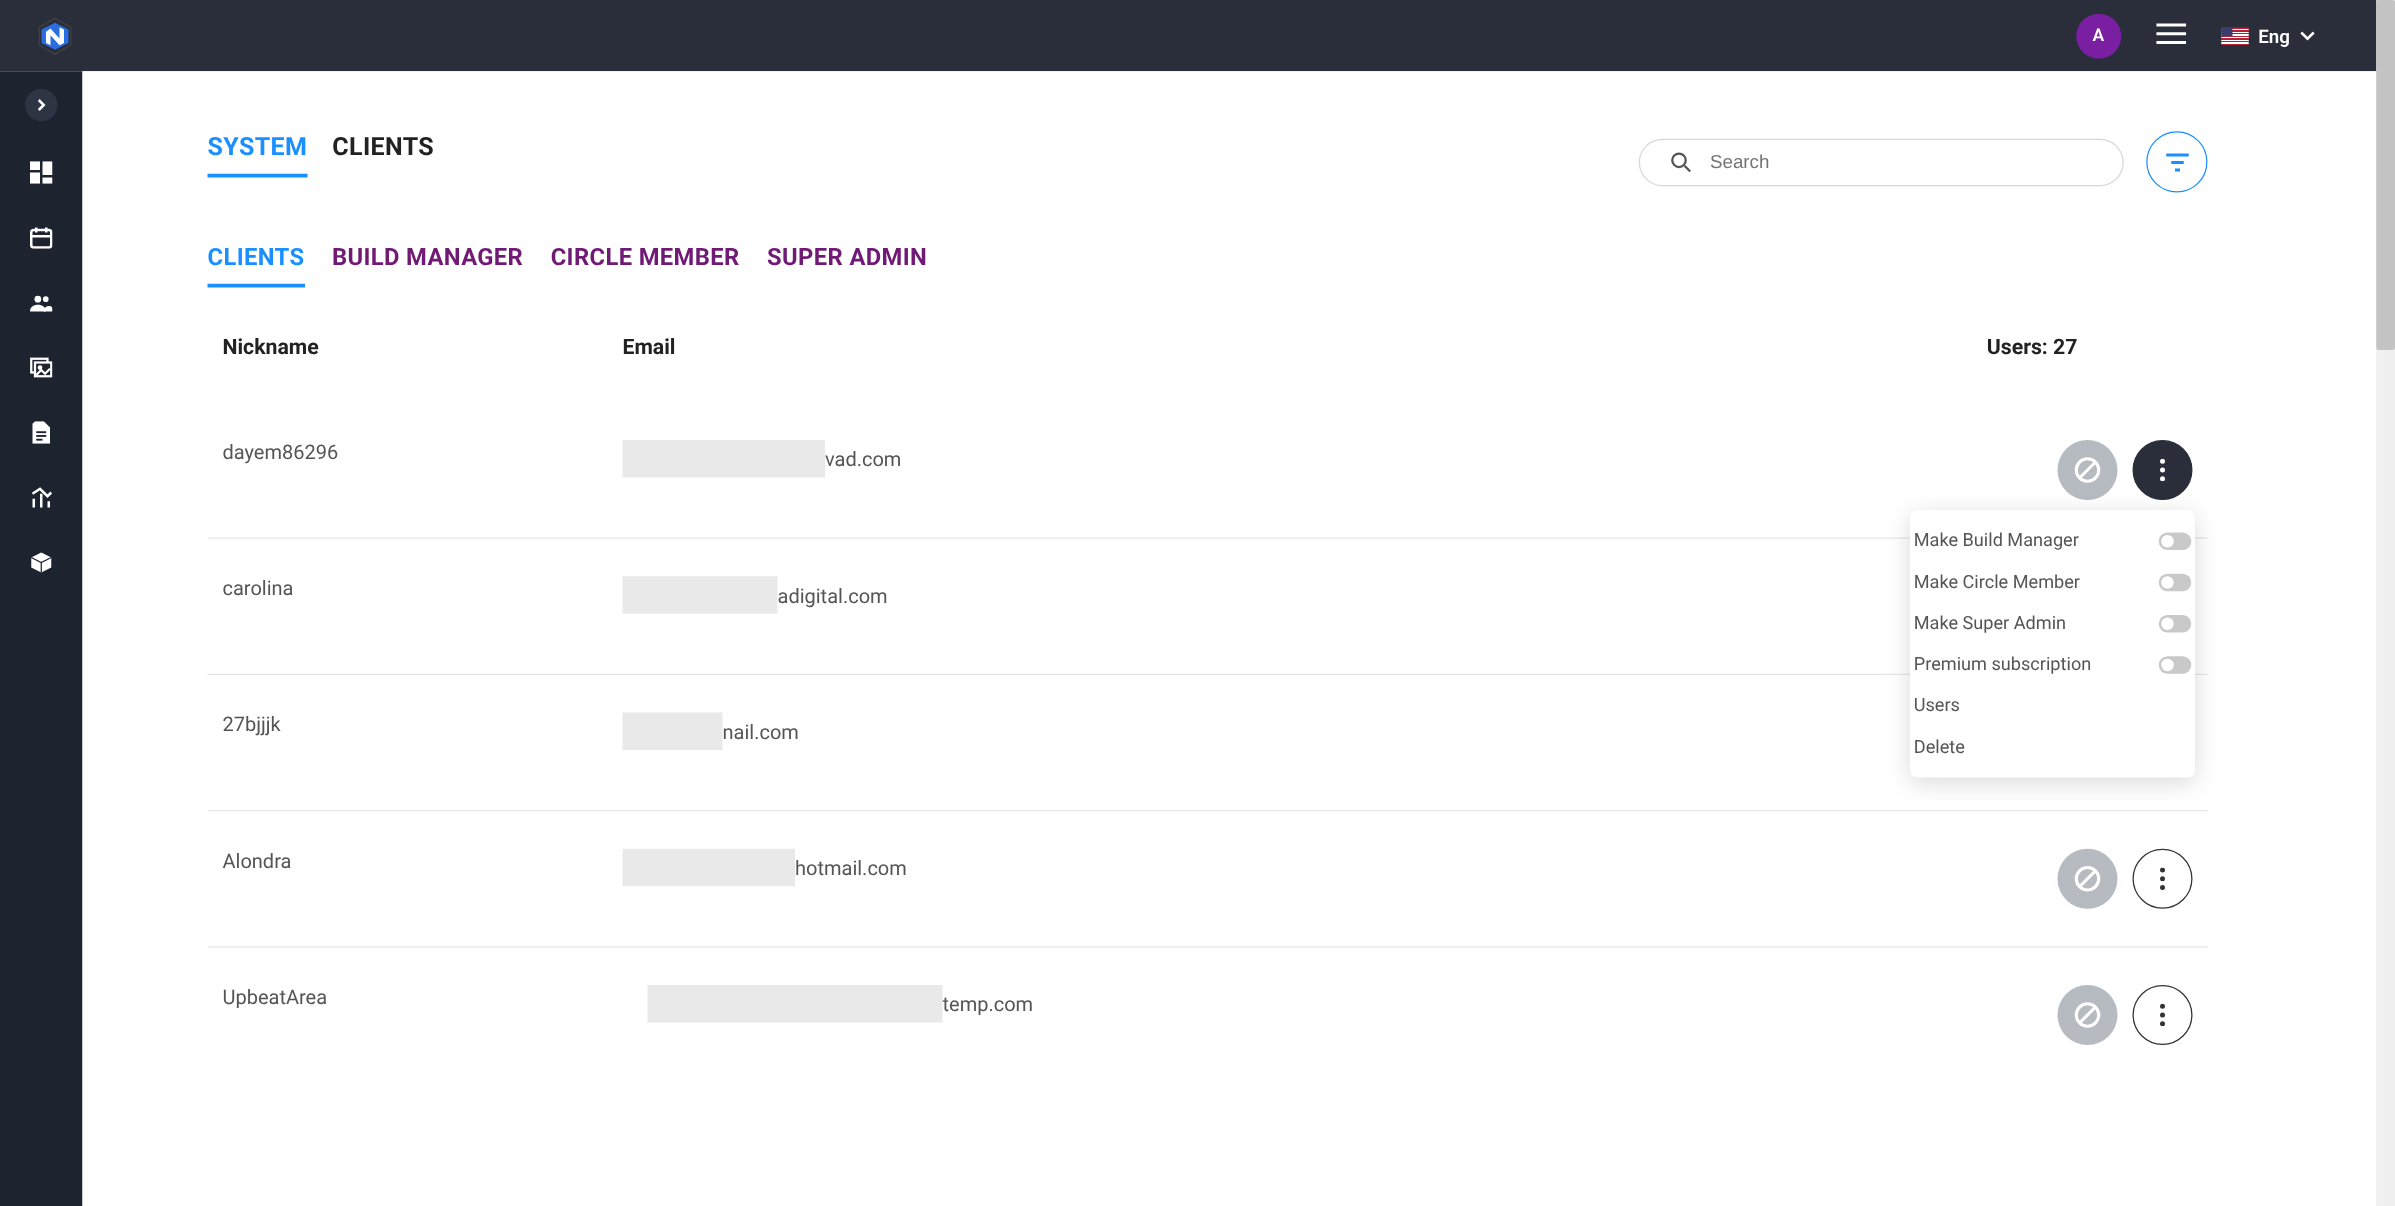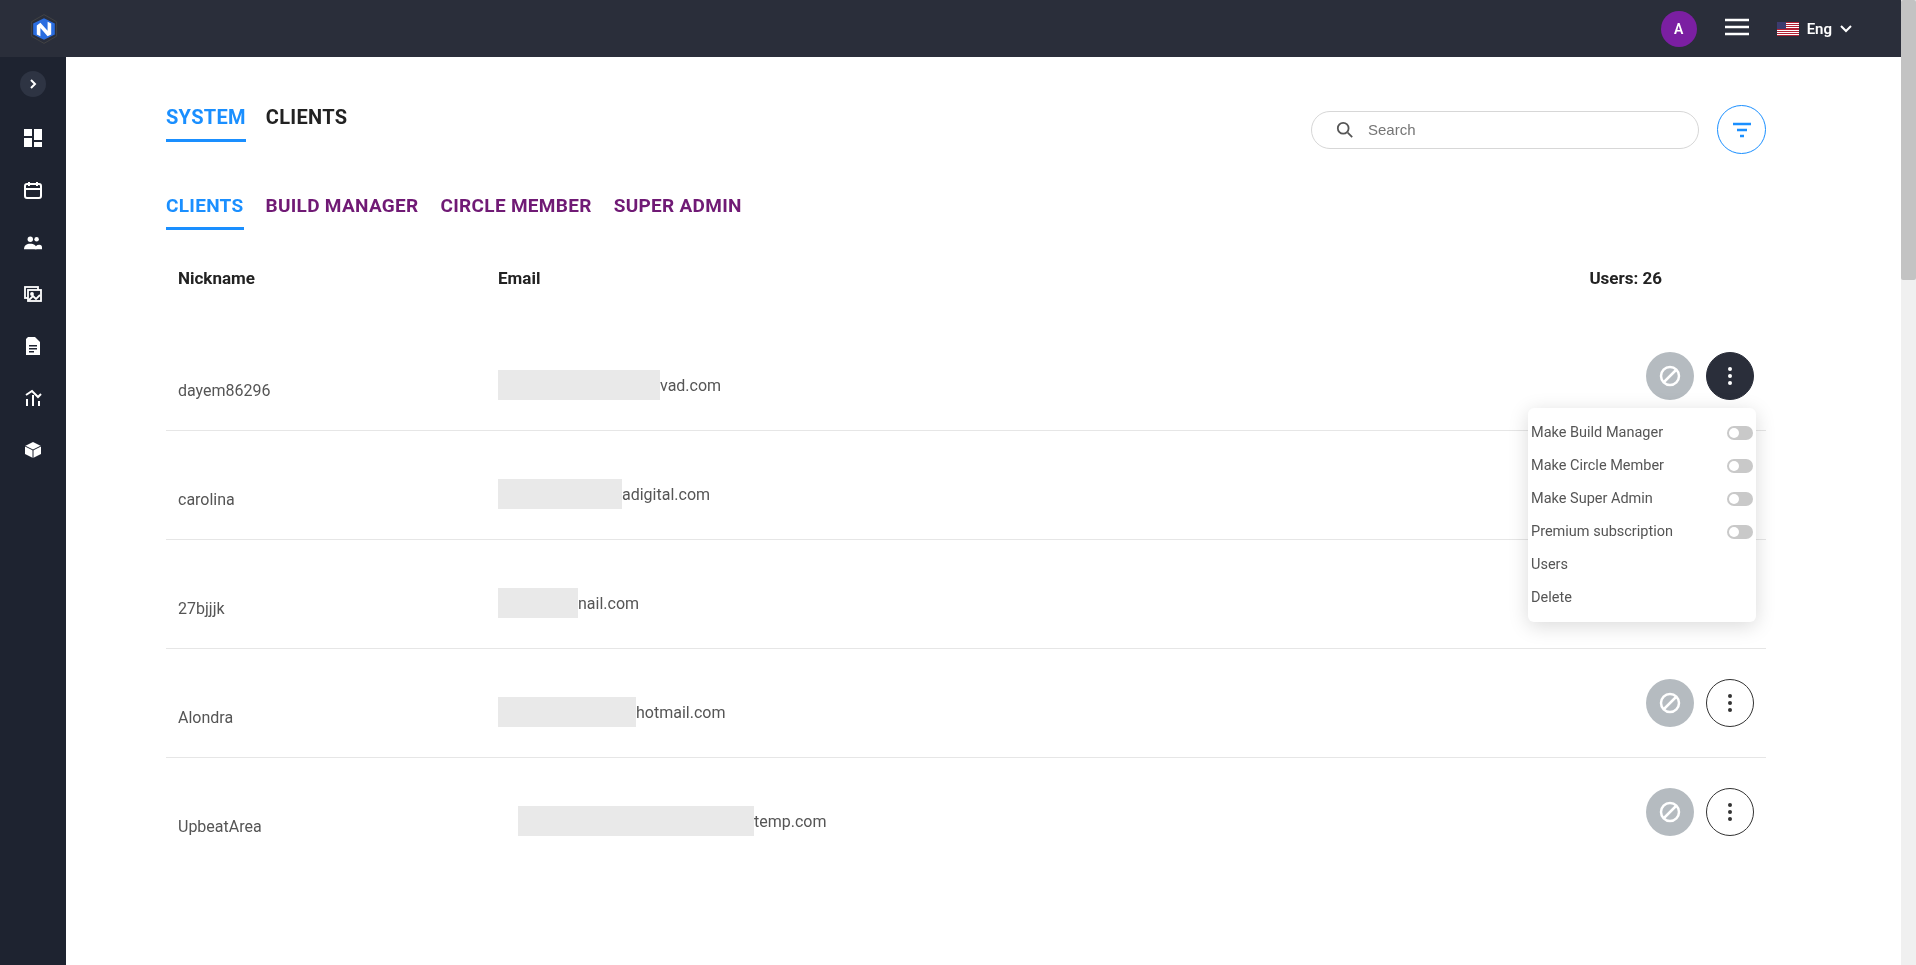--- a/index.html
+++ b/index.html
@@ -80,21 +80,21 @@
 
 .sub-tabs { display: flex; gap: 22px; margin-bottom: 38px; }
 .sub-tab { font-size: 19px; font-weight: 700; color: #701a75; cursor: pointer; padding-bottom: 10px; letter-spacing: 0.3px;}
 .sub-tab.active { color: #1a8fff; border-bottom: 3px solid #1a8fff; }
 
 .table-head { display: flex; align-items: flex-end; padding: 0 12px 34px 12px; }
 .col-nick { width: 320px; font-weight: 700; font-size: 17px; color:#222; }
 .col-email { flex: 1; font-weight: 700; font-size: 17px; color:#222; }
 .col-count { font-weight: 700; font-size: 17px; color:#222; margin-right: 92px; }
 
-.row { display: flex; align-items: flex-end; padding: 30px 12px; border-bottom: 1px solid #e6e6e6; position: relative; }
+.row { display: flex; align-items: flex-start; padding: 30px 12px; border-bottom: 1px solid #e6e6e6; position: relative; }
 .row:last-child { border-bottom: none; gap: 20px; }
 .nick { width: 320px; font-size: 16px; color: #555; }
 .email { flex: 1; font-size: 16px; color: #555; display: flex; align-items: center; gap: 0; }
 .redact { background: #e9e9e9; height: 30px; display: inline-block; }
 .actions { display: flex; gap: 12px; }
 .circle-btn {
   width: 48px; height: 48px; border-radius: 50%;
   display: flex; align-items: center; justify-content: center; cursor: pointer;
 }
 .ban-btn { background: #b5bbc0; color: #fff; }
@@ -251,21 +251,21 @@
       <div class="sub-tabs" id="secondary-tabs">
           <div class="sub-tab active">CLIENTS</div>
           <div class="sub-tab">BUILD MANAGER</div>
           <div class="sub-tab">CIRCLE MEMBER</div>
           <div class="sub-tab">SUPER ADMIN</div>
         </div>
 
       <div class="table-head">
         <div class="col-nick">Nickname</div>
         <div class="col-email">Email</div>
-        <div class="col-count">Users: 26</div>
+        <div class="col-count">Users: 27</div>
       </div>
 
       <div id="rows">
           <div class="row">
             <div class="nick">dayem86296</div>
             <div class="email">
               <span class="redact" style="width: 162px;"></span>
               <span>vad.com</span>
             </div>
             <div class="actions" style="position: relative;">

